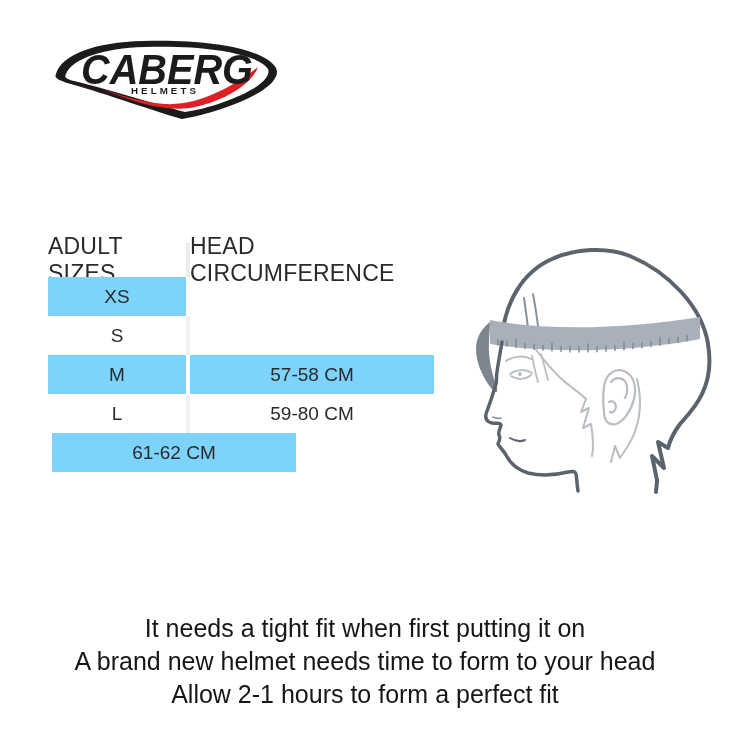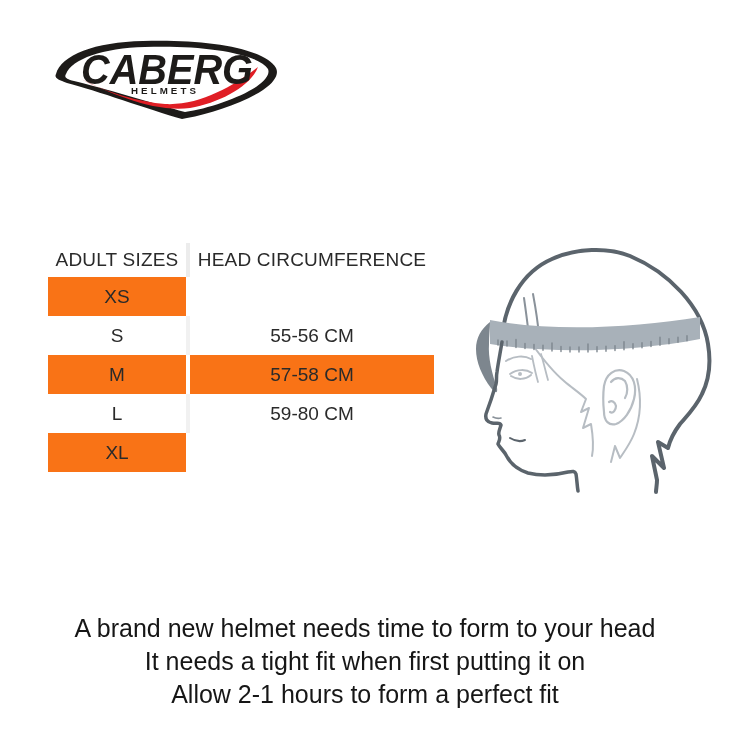--- a/index.html
+++ b/index.html
@@ -13,22 +13,22 @@
   .logo{position:absolute;left:55px;top:40px;width:224px;height:82px;}
   
   .size-table{position:absolute;left:48px;top:243px;width:386px;color:#2a2a2a;}
   .trow{display:flex;align-items:center;}
   .trow.header{height:34px;}
   .trow.data{height:39px;font-size:19px;}
   .cell{display:flex;align-items:center;justify-content:center;height:100%;}
   .c1{width:138px;}
   .c2{width:244px;}
   .vdiv{width:4px;height:100%;}
-  .trow.header .cell{font-size:19px;letter-spacing:.2px;}
-  .trow.striped .cell{background:#f97316;}
+  .trow.header .cell{font-size:23px;letter-spacing:.2px;}
+  .trow.striped .cell{background:#7dd3fc;}
   .trow.striped .vdiv{background:#ffffff;}
   .trow.plain .vdiv{background:#f1f1f1;}
   .trow.header .vdiv{background:#ececec;}
   
   .head-art{position:absolute;left:472px;top:244px;width:246px;height:250px;}
   
   .footer-note{
     position:absolute;left:0;top:612px;width:730px;
     text-align:center;font-size:25px;line-height:33px;color:#161616;
   }
@@ -53,35 +53,34 @@
     <div class="cell c2">HEAD CIRCUMFERENCE</div>
   </div>
 
   <div class="trow data striped">
     <div class="cell c1">XS</div>
     <div class="vdiv"></div>
   </div>
   <div class="trow data plain">
     <div class="cell c1">S</div>
     <div class="vdiv"></div>
-    <div class="cell c2">55-56 CM</div>
   </div>
   <div class="trow data striped">
     <div class="cell c1">M</div>
     <div class="vdiv"></div>
     <div class="cell c2">57-58 CM</div>
   </div>
   <div class="trow data plain">
     <div class="cell c1">L</div>
     <div class="vdiv"></div>
     <div class="cell c2">59-80 CM</div>
   </div>
   <div class="trow data striped">
-    <div class="cell c1">XL</div>
     <div class="vdiv"></div>
+    <div class="cell c2">61-62 CM</div>
   </div>
 </div>
 
 <svg class="head-art" viewBox="0 0 246 250" aria-hidden="true">
   <g fill="none" stroke-linecap="round" stroke-linejoin="round">
 
     <path stroke="#5b646c" stroke-width="4" d="M30,96 C32,60 50,28 80,15 C104,4 136,3 158,12 C196,28 230,62 236,100 C239,118 237,136 230,150 C224,163 215,172 208,180 C202,188 198,196 196,204 L186,198 L192,224 L180,212 L185,236 C185,241 184,245 184,248"></path>
 
     <path stroke="#b7bdc3" stroke-width="2" d="M60,100 C70,114 80,127 92,137 C100,144 108,149 114,155 L109,168 L117,164 L111,184 L119,180 C121,192 122,202 120,212"></path>
 
@@ -110,16 +109,16 @@
       <circle cx="48" cy="130" r="2" fill="#b7bdc3" stroke="none"></circle>
     </g>
 
     <path stroke="#5b646c" stroke-width="3.5" d="M30,98 C28,110 26,120 25,128 C24,133 25,136 24,140 C21,150 17,162 14,170 C13,175 15,178 20,179 C25,180 28,178 29,181 C28,185 26,188 27,191 C29,194 27,197 26,200 C28,204 32,207 34,211 C38,219 46,226 56,229 C68,232 84,231 96,228 C101,227 103,227 104,230 C105,236 105,241 106,247"></path>
     <path stroke="#5b646c" stroke-width="2" d="M38,194 Q46,199 53,196"></path>
     <path stroke="#8a929a" stroke-width="1.6" d="M21,173 Q25,175 29,174"></path>
   </g>
 </svg>
 
 <div class="footer-note">
+  <div>It needs a tight fit when first putting it on</div>
   <div>A brand new helmet needs time to form to your head</div>
-  <div>It needs a tight fit when first putting it on</div>
   <div>Allow 2-1 hours to form a perfect fit</div>
 </div>
 
 </body></html>

